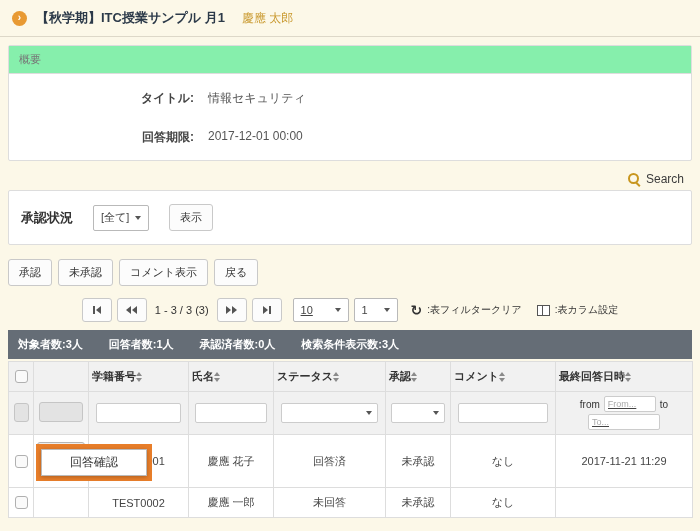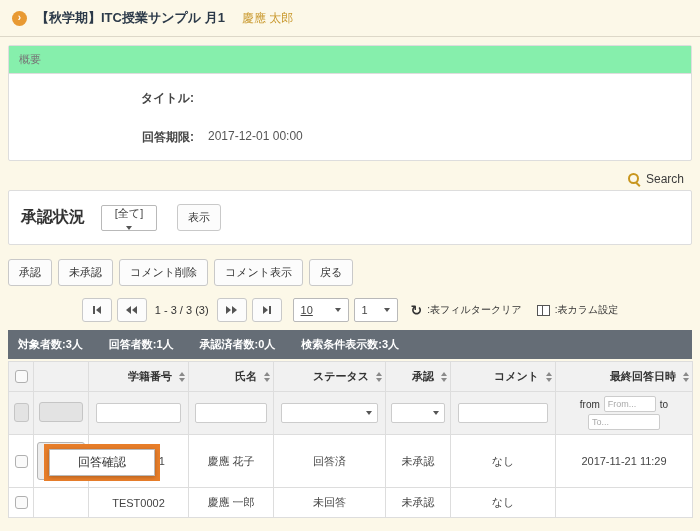--- a/index.html
+++ b/index.html
@@ -25,24 +25,24 @@
   .field-value { margin-left:14px; color:#555; font-size:12px; }
   
   .search-row { display:flex; justify-content:flex-end; align-items:center; gap:6px; margin:11px 16px 2px; }
   .search-icon { position:relative; width:12px; height:12px; display:inline-block; }
   .search-icon::before { content:""; position:absolute; left:0; top:0; width:7px; height:7px; border:2px solid #c8961e; border-radius:50%; }
   .search-icon::after { content:""; position:absolute; left:9px; top:9px; width:5px; height:2px; background:#c8961e;
     transform:rotate(45deg); transform-origin:0 0; }
   .search-label { font-size:12px; color:#3c3c3c; }
   
   .approval-panel { display:flex; align-items:center; padding:13px 12px; margin-top:4px; }
-  .approval-label { font-weight:bold; font-size:16px; color:#333; width:72px; }
+  .approval-label { font-weight:bold; font-size:13px; color:#333; width:72px; }
   .selectbox { display:inline-flex; align-items:center; justify-content:space-between; background:#fff;
     border:1px solid #b9b9b9; border-radius:2px; height:26px; padding:0 7px; font-size:11px; color:#444; }
-  .sel-all { width:56px; margin-left:8px;flex-direction:column; }
+  .sel-all { width:56px; margin-left:0; }
   .caret-down { width:0; height:0; border-left:3px solid transparent; border-right:3px solid transparent; border-top:4px solid #555; }
   .btn { display:inline-flex; align-items:center; justify-content:center; background:#fcfcfc; border:1px solid #c9c9c9;
     border-radius:3px; padding:5px 10px; font-size:11px; color:#333; cursor:pointer; white-space:nowrap; }
   .show-btn { margin-left:20px; }
   
   .btn-row { display:flex; gap:6px; margin:14px 8px 0; }
   
   .pager { display:flex; align-items:center; justify-content:center; gap:5px; margin-top:12px; font-size:11px; color:#333; }
   .pg-btn { display:inline-flex; align-items:center; justify-content:center; gap:1px; width:30px; height:24px;
     background:#fcfcfc; border:1px solid #c9c9c9; border-radius:3px; cursor:pointer; }
@@ -60,64 +60,65 @@
   
   .stats-bar { margin:8px 8px 0; background:#656d76; color:#fff; font-size:11px; font-weight:bold;
     padding:7px 10px; display:flex; gap:26px; }
   
   .table-wrap { position:relative; margin:2px 8px 0; }
   table { border-collapse:collapse; width:684px; background:#fff; table-layout:fixed; font-size:11px; }
   col.c-cb{width:25px;} col.c-act{width:55px;} col.c-id{width:100px;} col.c-name{width:85px;}
   col.c-status{width:112px;} col.c-app{width:65px;} col.c-com{width:105px;} col.c-date{width:137px;}
   th, td { border:1px solid #ddd; text-align:center; vertical-align:middle; }
   thead th { background:#f1f1f1; padding:7px 3px; font-weight:bold; color:#333; height:27px; }
-  .th-inner { display:flex; align-items:center; justify-content:flex-end; gap:7px; }
+  .th-inner { display:flex; align-items:center; justify-content:flex-start; }
   .sort-icon { display:inline-flex; flex-direction:column; gap:2px; }
   .sort-icon .up { width:0; height:0; border-left:3px solid transparent; border-right:3px solid transparent; border-bottom:4px solid #8a8a8a; }
   .sort-icon .dn { width:0; height:0; border-left:3px solid transparent; border-right:3px solid transparent; border-top:4px solid #8a8a8a; }
   tr.filter-row td { background:#f1f1f1; padding:4px 3px; height:36px; }
   .f-box { display:inline-block; background:#e3e3e3; border:1px solid #c5c5c5; border-radius:3px; }
   .f-box.small { width:15px; height:19px; }
   .f-box.med { width:44px; height:20px; }
   .f-input { width:92%; height:20px; border:1px solid #ccc; border-radius:2px; font-size:10px; padding:0 4px;
     font-family:"Liberation Sans","DejaVu Sans",sans-serif; color:#444; background:#fff; }
   .f-select { width:92%; height:20px; margin:0 auto; background:#fff; border:1px solid #ccc; border-radius:2px;
     display:flex; align-items:center; justify-content:flex-end; padding:0 5px; }
   .date-filter { font-size:10px; color:#333; }
   .df-line { display:flex; align-items:center; justify-content:center; gap:4px; }
   .df-line + .df-line { margin-top:2px; }
   .df-input { height:16px; border:1px solid #ccc; border-radius:2px; font-size:9px; padding:0 3px;
-    font-family:"Liberation Sans","DejaVu Sans",sans-serif; color:#444; background:#fff; }
+    font-family:"Liberation Sans","DejaVu Sans",sans-serif; color:#444; background:#fff;text-decoration:underline; }
   .df-from { width:52px; } .df-to { width:72px; }
   .df-input::placeholder { color:#aaa; }
   tbody td { padding:7px 3px; height:28px; color:#444; background:#fff; }
   .cb { width:13px; height:13px; border:1px solid #b0b0b0; background:#fafafa; border-radius:3px; display:inline-block; vertical-align:middle; }
   .op-btn { display:inline-flex; align-items:center; gap:5px; background:#ededed; border:1px solid #b5b5b5;
     border-radius:3px; padding:3px 8px; font-size:11px; color:#333; cursor:pointer; }
   
-  .annotation-box { position:absolute; left:36px; top:83px; width:116px; height:37px;
+  .annotation-box { position:absolute; left:28px; top:83px; width:116px; height:37px;
     border:5px solid #e87e2a; z-index:10; }
   .action-menu { width:100%; height:100%; background:#fff; border:1px solid #bbb;
     box-shadow:0 1px 4px rgba(0,0,0,.25); display:flex; align-items:center; justify-content:center;
     font-size:12px; color:#333; cursor:pointer; }
 </style>
 </head>
 <body>
 
 <div class="topbar">
   <span class="crumb-icon">›</span>
   <span class="page-title">【秋学期】ITC授業サンプル 月1</span>
   <span class="user-name">慶應 太郎</span>
 </div>
 
 <div class="panel">
   <div class="panel-head">概要</div>
   <div class="panel-body">
     <div class="field-row">
       <span class="field-label">タイトル:</span>
+      <span class="field-value">情報セキュリティ</span>
     </div>
     <div class="field-row">
       <span class="field-label">回答期限:</span>
       <span class="field-value">2017-12-01 00:00</span>
     </div>
   </div>
 </div>
 
 <div class="search-row">
   <span class="search-icon"></span>
@@ -129,21 +130,20 @@
   <div class="selectbox sel-all">
     <span>[全て]</span>
     <span class="caret-down"></span>
   </div>
   <button class="btn show-btn">表示</button>
 </div>
 
 <div class="btn-row">
   <button class="btn">承認</button>
   <button class="btn">未承認</button>
-  <button class="btn">コメント削除</button>
   <button class="btn">コメント表示</button>
   <button class="btn">戻る</button>
 </div>
 
 <div class="pager">
   <span class="pg-btn">
       <span class="pg-bar"></span>
       <span class="tri-l"></span>
     </span>
   <span class="pg-btn">

